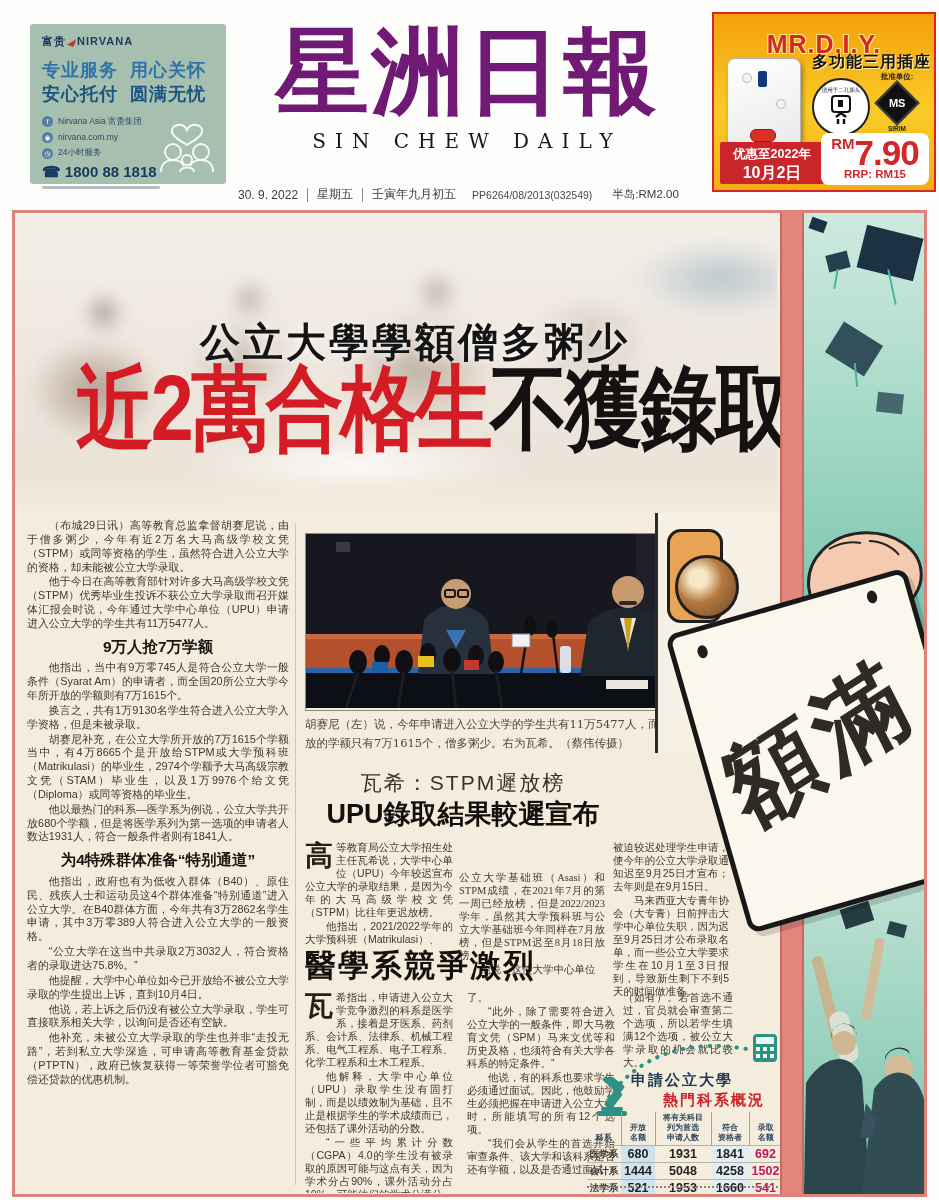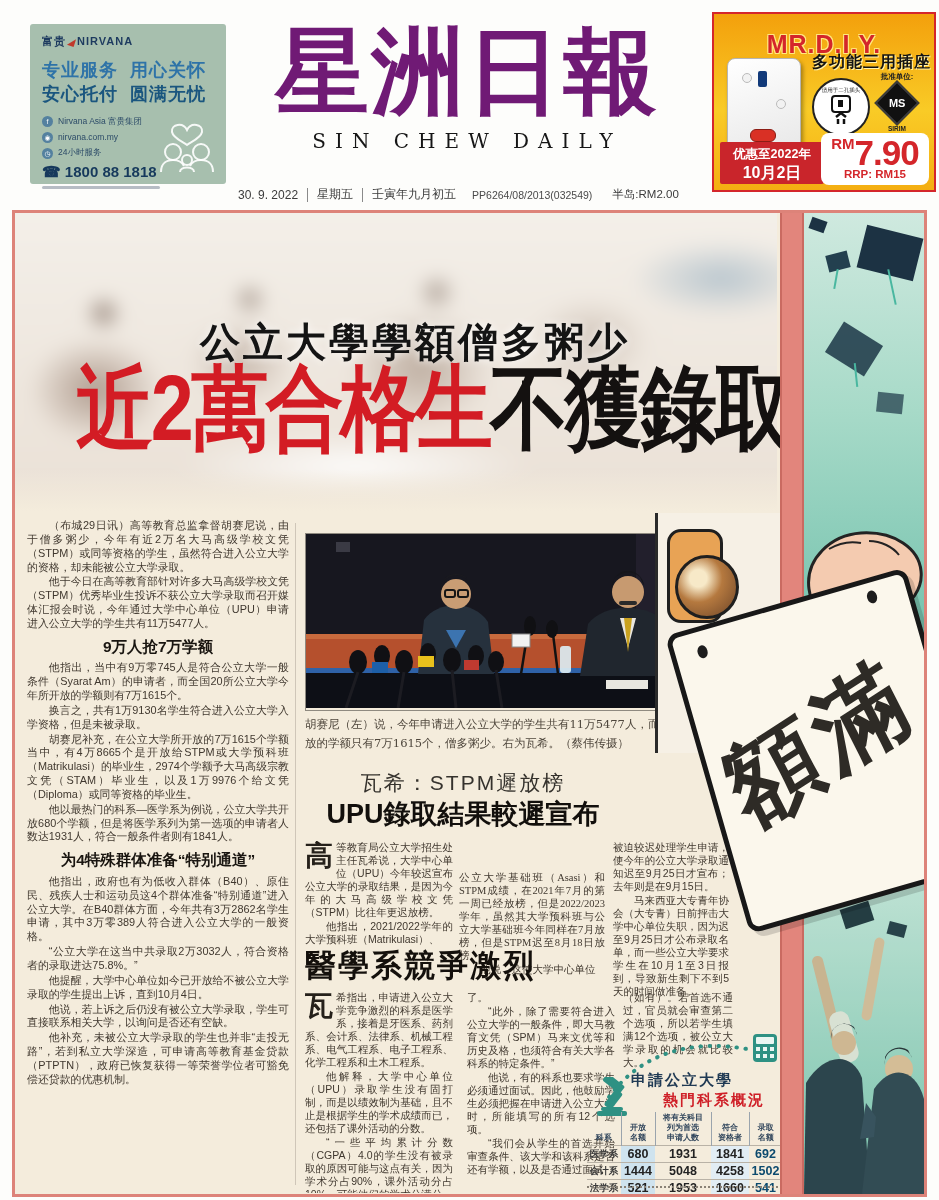--- a/index.html
+++ b/index.html
@@ -115,21 +115,21 @@
   .info-t1{position:absolute;left:44px;top:38px;font-size:15px;font-weight:900;color:#203a54;letter-spacing:2px;}
   .info-t2{position:absolute;left:44px;top:58px;font-size:15px;font-weight:900;color:#cf1f27;letter-spacing:2px;margin-left:32px;}
   .info-table{position:absolute;left:0;top:79px;width:195px;border-collapse:collapse;}
   .info-table th{font-size:8px;color:#31465c;font-weight:700;white-space:pre-line;padding:1px 0 2px;
                  border-right:1px solid #9aa4ad;vertical-align:bottom;line-height:1.25;text-align:center;}
   .info-table th:last-child{border-right:none;}
   .info-table td{font-size:12.5px;font-weight:800;text-align:center;padding:1px 0;border-top:1px solid #b9b2a6;color:#232323;}
   .info-table td.dept{font-size:9.5px;color:#3a3a3a;}
   .info-table td.blue{background:#cfe3ee;text-align:center;}
   .info-table td.blue2{background:#e2edf4;}
-  .info-table td.red{color:#0c4a6e;}
+  .info-table td.red{color:#be185d;}
   .info-dotted{position:absolute;left:0;top:153px;width:195px;border-top:2px dotted #8a8276;}
   .info-calc{position:absolute;right:4px;top:0;}
   .info-gavel{position:absolute;left:8px;top:44px;}
   .info-arc{position:absolute;left:18px;top:4px;}
 
   
   .salmon-bar{left:765px;top:0;width:24px;height:981px;background:#e2857c;
               border-left:2px solid #c96a61;border-right:2px solid #c96a61;box-sizing:border-box;}
   .teal-zone{left:789px;top:0;width:120px;height:660px;
              background:linear-gradient(180deg,#cfe9df 0%,#a7dac8 30%,#66bba6 75%,#5cb8a2 100%);}

